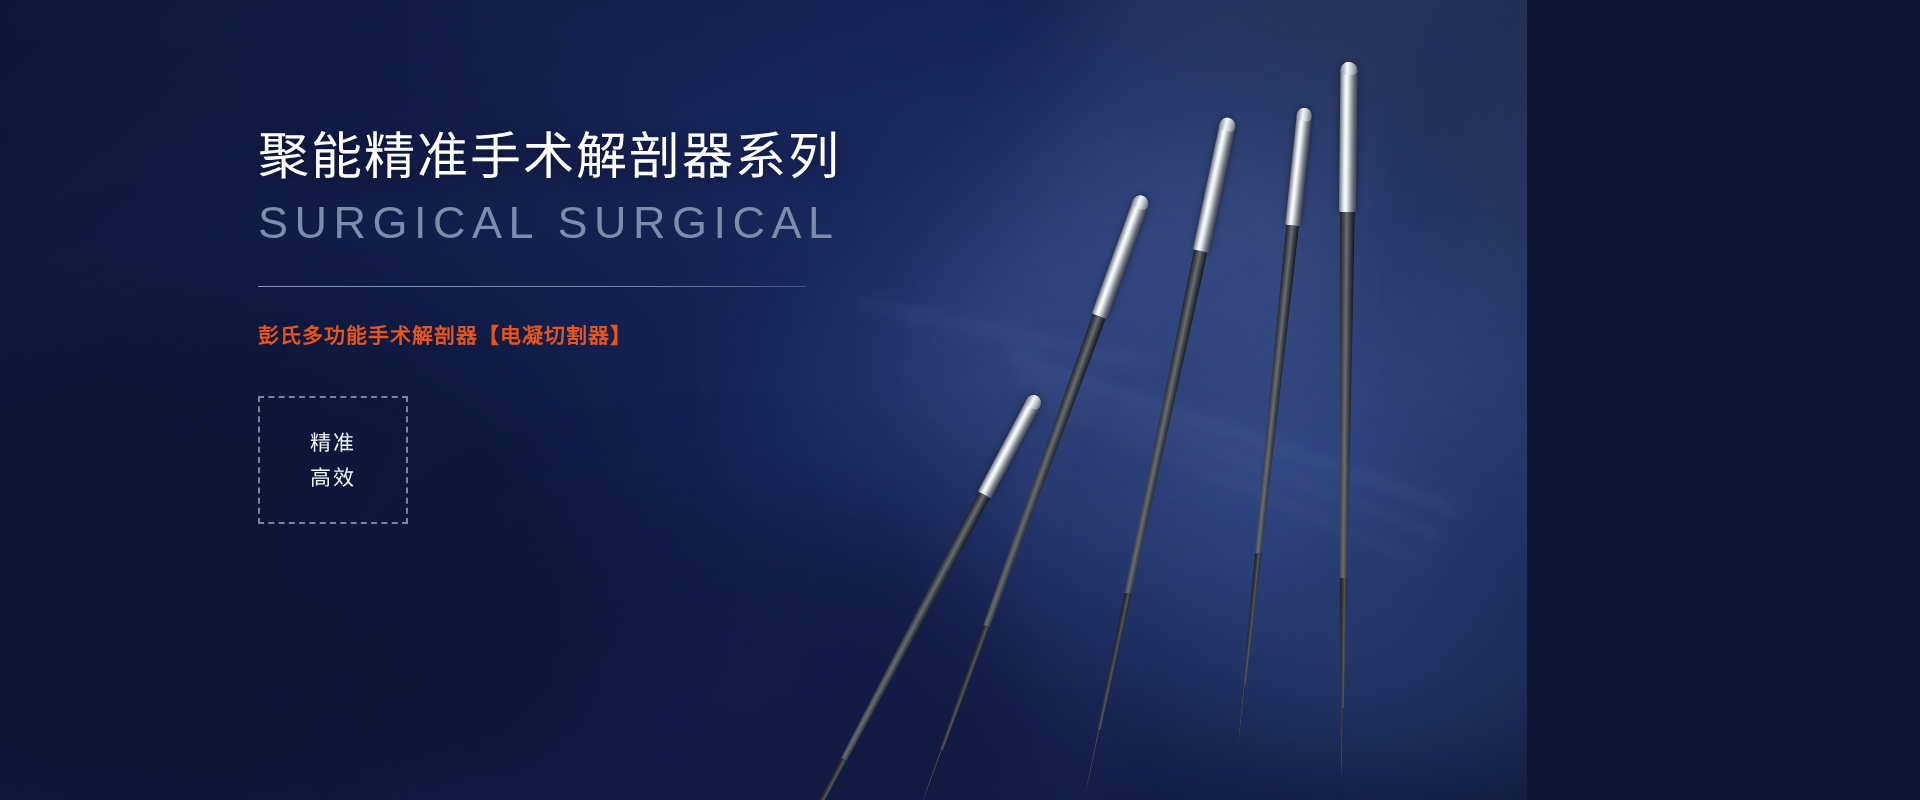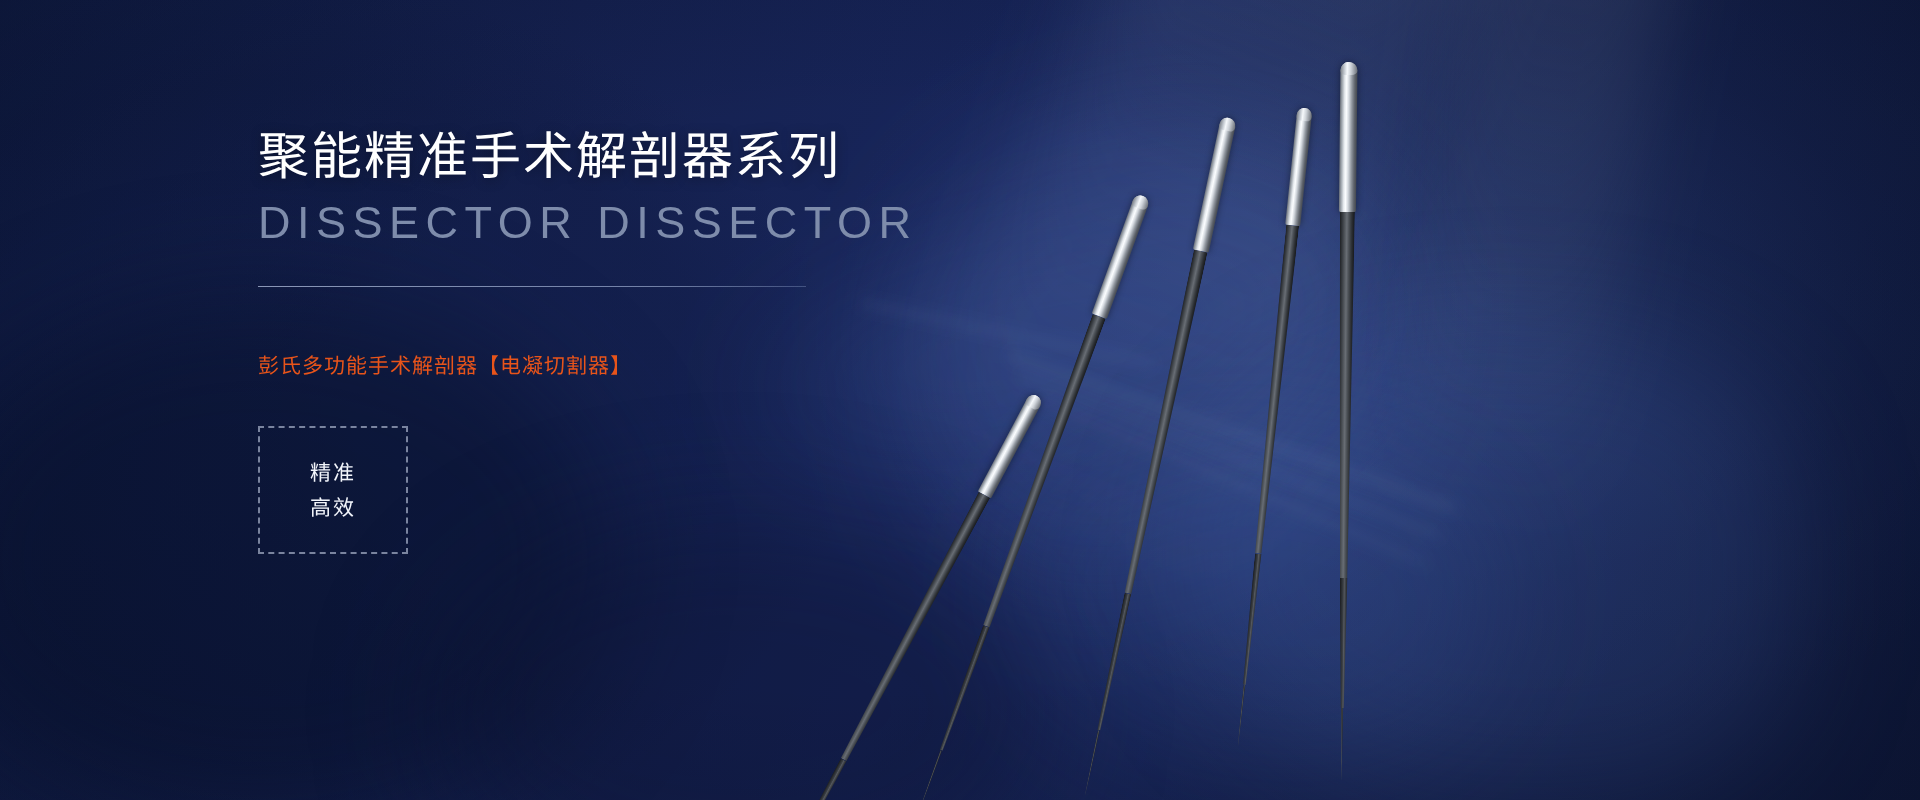--- a/index.html
+++ b/index.html
@@ -6,21 +6,21 @@
   * { margin:0; padding:0; box-sizing:border-box; }
   html, body {
     width:1920px; height:800px;
     overflow:hidden;
     background:#0d1733;
     font-family:"Liberation Sans","DejaVu Sans",sans-serif;
   }
 
   .banner {
     position:relative;
-    width:1920px; height:800px;
+    width:1527px; height:800px;
     overflow:hidden;
     background:
       radial-gradient(ellipse 900px 620px at 1480px 300px, rgba(70,100,170,0.30) 0%, rgba(40,64,130,0.12) 45%, rgba(0,0,0,0) 72%),
       radial-gradient(ellipse 760px 560px at 250px 420px, rgba(18,30,74,0.75) 0%, rgba(12,22,58,0.25) 60%, rgba(0,0,0,0) 80%),
       linear-gradient(112deg, #101c44 0%, #152150 26%, #18265c 52%, #16224f 74%, #101a3d 100%);
   }
 
   
   .bg-layer { position:absolute; inset:0; pointer-events:none; }
 
@@ -127,23 +127,23 @@
   }
 
   .divider {
     margin-top:40px;
     width:548px;
     height:1px;
     background:linear-gradient(90deg, rgba(172,186,216,0.78) 0%, rgba(150,166,202,0.72) 72%, rgba(130,148,190,0.40) 100%);
   }
 
   .subtitle {
-    margin-top:62px;
+    margin-top:32px;
     font-size:21px;
-    font-weight:400;
+    font-weight:700;
     color:#e8541a;
     letter-spacing:1px;
     white-space:nowrap;
   }
 
   .features {
     margin-top:47px;
     display:flex;
     gap:16px;
   }
@@ -283,21 +283,21 @@
         <div class="needle" style="top: 646px; width: 2.4px; height: 72px; clip-path: polygon(0% 0%, 100% 0%, 52% 100%, 48% 100%);"></div>
       </div>
     </div>
 
   <div class="vignette"></div>
 
   <div class="content">
 
     <h1 class="title-cn">聚能精准手术解剖器系列</h1>
 
-    <div class="title-en">DISSECTOR DISSECTOR</div>
+    <div class="title-en">SURGICAL SURGICAL</div>
 
     <div class="divider"></div>
 
     <div class="subtitle">彭氏多功能手术解剖器【电凝切割器】</div>
 
     <div class="features">
         <div class="feature-box">
           <span class="feature-line">精准</span>
           <span class="feature-line">高效</span>
         </div>

